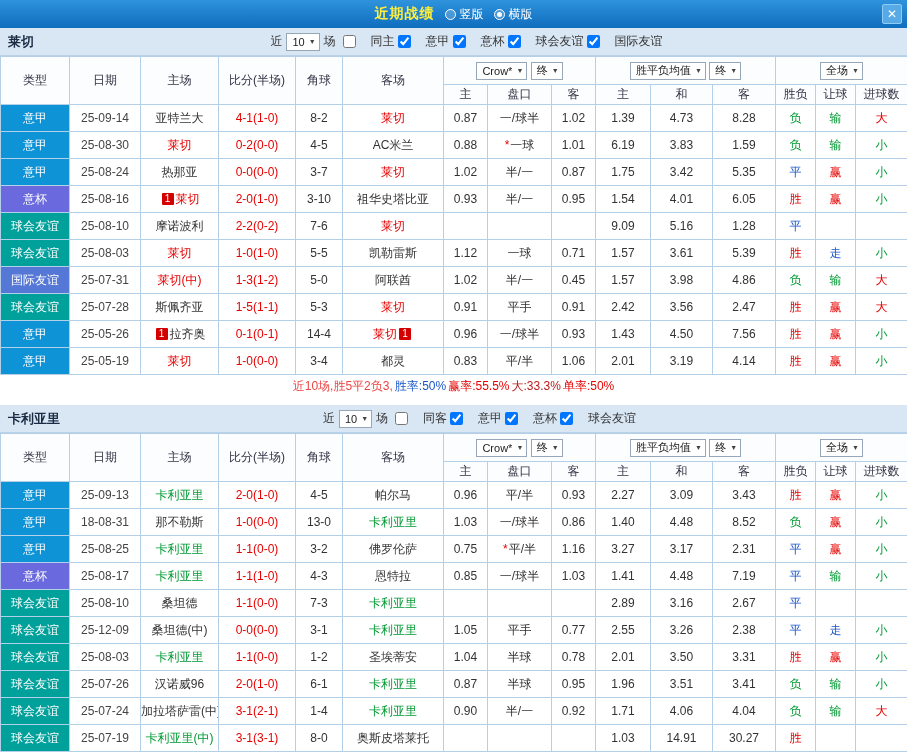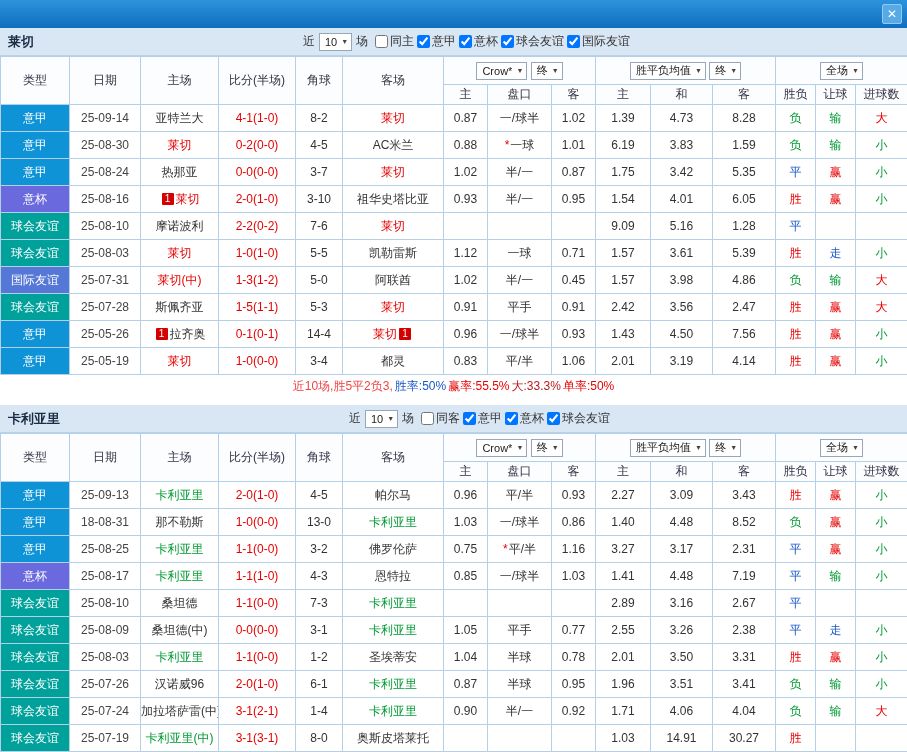--- a/index.html
+++ b/index.html
@@ -10,21 +10,21 @@
   .titlebar-center { flex:1; display:flex; justify-content:center; align-items:center; gap:10px; }
   .title { color:#ffef3c; font-weight:bold; font-size:14px; letter-spacing:1px; }
   .radio { display:inline-flex; align-items:center; gap:4px; color:#fff; font-size:12px; cursor:pointer; }
   .ring { width:11px; height:11px; border:1px solid #fff; border-radius:50%; position:relative; background:rgba(255,255,255,.2); display:inline-block; }
   .ring.on::after { content:""; position:absolute; left:2px; top:2px; right:2px; bottom:2px; background:#fff; border-radius:50%; }
   .close-btn { position:absolute; right:5px; top:4px; width:20px; height:20px; background:#57aae6; border:1px solid #8ecbf5; border-radius:2px; color:#fff; font-size:12px; font-weight:bold; display:flex; align-items:center; justify-content:center; cursor:pointer; }
 
   .section-header { height:28px; background:#d9e7f4; border-bottom:1px solid #b9d2e8; display:flex; align-items:center; padding:0 8px; }
   .team-name { font-weight:bold; font-size:13px; color:#1c2c44; }
   .filters { flex:1; display:flex; justify-content:center; align-items:center; gap:4px; font-size:12px; color:#333; }
-  .cb { display:inline-flex; align-items:center; gap:2px; margin-left:3px; cursor:pointer; }
+  .cb { display:inline-flex; align-items:center; gap:15px; margin-left:3px; cursor:pointer; }
   .cb input { width:13px; height:13px; margin:0; }
 
   .sel { display:inline-flex; align-items:center; height:18px; background:#fff; border:1px solid #98a7b8; padding:0 3px 0 5px; font-size:11px; gap:4px; cursor:pointer; color:#222; vertical-align:middle; }
   .sel .arr { font-size:7px; color:#444; }
 
   table { width:907px; border-collapse:collapse; table-layout:fixed; }
   th,td { border:1px solid #b4d0e8; text-align:center; vertical-align:middle; overflow:hidden; white-space:nowrap; }
   thead tr.ha th { height:28px; background:#fbfdff; font-weight:normal; color:#334; font-size:12px; }
   thead tr.hb th { height:20px; background:#fbfdff; font-weight:normal; color:#334; font-size:12px; }
   tbody td { height:27px; font-size:12px; background:#fff; }
@@ -35,20 +35,31 @@
   .badge { display:inline-block; width:12px; height:12px; line-height:12px; background:#d40000; color:#fff; font-size:10px; margin:0 2px; vertical-align:1px; border-radius:1px; }
   .star { color:#e60000; margin-right:1px; }
 
   .summary { height:22px; display:flex; justify-content:center; align-items:center; gap:2px; font-size:12px; }
   .gap { height:8px; background:#fff; }
 </style>
 </head>
 <body>
 
 <div class="titlebar">
+  <div class="titlebar-center">
+    <span class="title">近期战绩</span>
+    <span class="radio">
+      <span class="ring"></span>
+      <span>竖版</span>
+    </span>
+    <span class="radio">
+      <span class="ring on"></span>
+      <span>横版</span>
+    </span>
+  </div>
   <span class="close-btn">
     <span>✕</span>
   </span>
 </div>
 
 <div class="section">
   <div class="section-header">
     <span class="team-name">莱切</span>
     <span class="filters">
       <span>近</span>
@@ -495,21 +506,21 @@
           <td class="num"></td>
           <td class="num">2.89</td>
           <td class="num">3.16</td>
           <td class="num">2.67</td>
           <td class="res" style="color: rgb(26, 86, 200);">平</td>
           <td class="res"></td>
           <td class="res"></td>
         </tr>
         <tr>
           <td class="league" style="background: rgb(0, 160, 155);">球会友谊</td>
-          <td class="date">25-08-09</td>
+          <td class="date">25-12-09</td>
           <td class="teamcell"><span>桑坦德(中)</span></td>
           <td class="score">0-0(0-0)</td>
           <td class="num">3-1</td>
           <td class="teamcell"><span style="color: rgb(0, 153, 51);">卡利亚里</span></td>
           <td class="num">1.05</td>
           <td class="num">平手</td>
           <td class="num">0.77</td>
           <td class="num">2.55</td>
           <td class="num">3.26</td>
           <td class="num">2.38</td>

